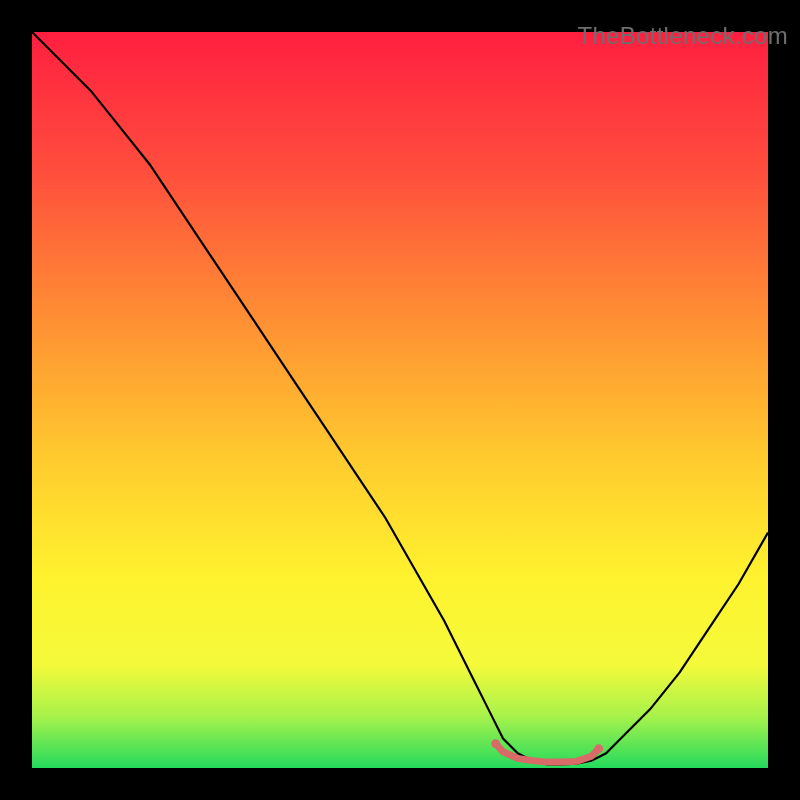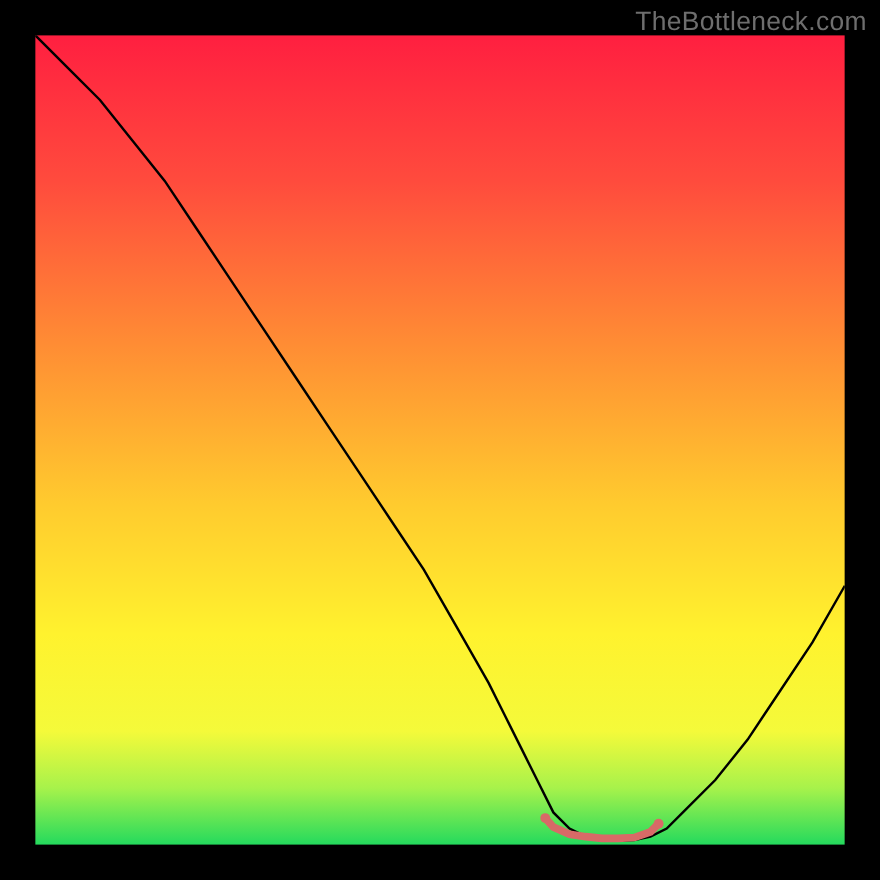--- a/index.html
+++ b/index.html
@@ -1,17 +1,17 @@
 <!DOCTYPE html>
 <html><head>
 <meta charset="utf-8">
 <style>
 * { margin: 0; padding: 0; box-sizing: border-box; }
 body { width: 800px; height: 800px; background: #000; position: relative; font-family: Arial, sans-serif; overflow: hidden; }
-.watermark { position: absolute; top: 6px; right: 12px; color: #6e6e6e; font-size: 24px; font-weight: 500; letter-spacing: 0.3px; z-index: 10; }
+.watermark { position: absolute; top: 22px; right: 12px; color: #6e6e6e; font-size: 24px; font-weight: 500; letter-spacing: 0.3px; z-index: 10; }
 .plot-wrap { position: absolute; left: 32px; top: 32px; width: 736px; height: 736px; }
 .plot-inner { width: 100%; height: 100%; position: relative; }
 svg { display: block; }
 </style>
 </head>
 <body>
 
 <div class="watermark">TheBottleneck.com</div>
 
 <div class="plot-wrap">

